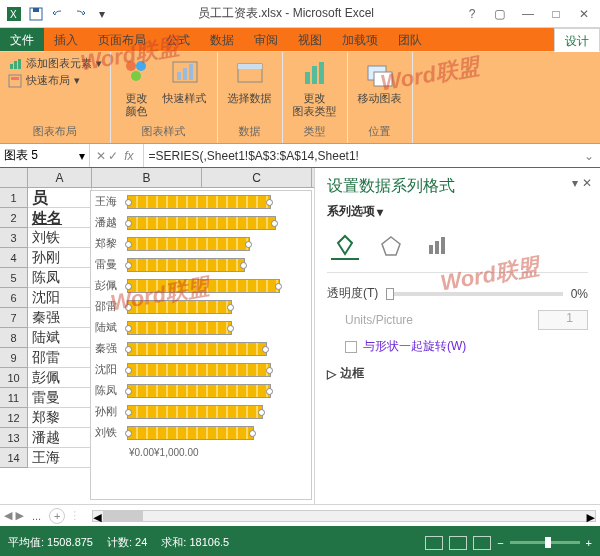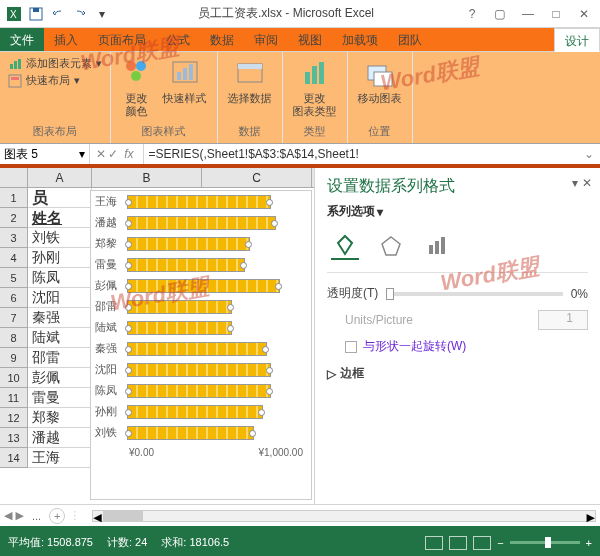--- a/index.html
+++ b/index.html
@@ -17,21 +17,21 @@
 .tab-right { margin-left: auto; display: flex; }
 .ribbon { height: 92px; background: #fdba74; border-bottom: 1px solid #a3a3a3; display: flex; overflow: hidden; }
 .ribbon-group { border-right: 1px solid #e5e5e5; padding: 4px 8px; display: flex; flex-direction: column; }
 .ribbon-group-items { flex: 1; display: flex; align-items: flex-start; gap: 6px; }
 .ribbon-group-label { text-align: center; color: #666; font-size: 11px; margin-top: 2px; }
 .ribbon-item { display: flex; flex-direction: column; align-items: center; gap: 2px; color: #444; cursor: pointer; padding: 2px; }
 .ribbon-item.big svg { width: 32px; height: 32px; }
 .ribbon-item-label { font-size: 11px; line-height: 1.2; text-align: center; }
 .ribbon-small-list { display: flex; flex-direction: column; gap: 2px; }
 .ribbon-small-item { display: flex; align-items: center; gap: 4px; font-size: 11px; color: #444; cursor: pointer; }
-.formula-bar { height: 24px; display: flex; border-bottom: 4px solid #c2410c; align-items: center; }
+.formula-bar { height: 24px; display: flex; border-bottom: 1px solid #c2410c; align-items: center; }
 .name-box { width: 90px; border-right: 1px solid #d4d4d4; padding: 0 4px; height: 100%; display: flex; align-items: center; }
 .name-select { width: 100%; border: none; font-size: 12px; background: #fff; }
 .fx-btns { display: flex; gap: 2px; padding: 0 6px; border-right: 1px solid #d4d4d4; color: #888; height: 100%; align-items: center; }
 .fx-label { font-style: italic; color: #888; padding: 0 4px; }
 .formula-input { flex: 1; border: none; padding: 0 4px; font-size: 12px; color: #333; }
 .workspace { display: flex; height: 336px; }
 .sheet-area { width: 315px; position: relative; overflow: hidden; border-right: 1px solid #d4d4d4; }
 .col-headers { display: flex; height: 20px; background: #e6e6e6; border-bottom: 1px solid #ababab; }
 .row-header-spacer { width: 28px; border-right: 1px solid #ababab; background: #e6e6e6; }
 .col-header { border-right: 1px solid #ababab; text-align: center; line-height: 20px; color: #333; }
@@ -44,21 +44,21 @@
 .cell.a { width: 64px; font-family: SimSun, serif; font-size: 14px; }
 .cell.header-cell { font-weight: bold; font-size: 15px; text-decoration: underline; }
 .cell.title-cell { font-weight: bold; font-size: 16px; }
 .chart-overlay { position: absolute; left: 90px; top: 22px; width: 222px; height: 310px; background: #fff; border: 1px solid #ccc; }
 .chart-row { display: flex; align-items: center; height: 21px; padding-left: 4px; }
 .chart-name { width: 32px; font-size: 11px; color: #555; font-family: SimSun, serif; }
 .chart-bar { height: 14px; background: repeating-linear-gradient(90deg, #f5b800 0 8px, #ffd966 8px 10px); border: 1px solid #999; position: relative; }
 .chart-bar::before, .chart-bar::after { content: ''; position: absolute; width: 5px; height: 5px; background: #fff; border: 1px solid #888; border-radius: 50%; top: 3px; }
 .chart-bar::before { left: -3px; }
 .chart-bar::after { right: -3px; }
-.chart-axis { display: flex; justify-content: space-between; padding: 0 8px 0 38px; font-size: 10px; color: #666; margin-top: 4px; }
+.chart-axis { display: flex; padding: 0 8px 0 38px; font-size: 10px; color: #666; margin-top: 4px; }
 .task-pane { flex: 1; background: #fff; padding: 8px 12px; display: flex; flex-direction: column; position: relative; }
 .pane-title { color: #217346; font-size: 16px; font-weight: normal; margin-bottom: 6px; display: flex; align-items: center; }
 .pane-close { position: absolute; right: 8px; top: 8px; display: flex; gap: 4px; color: #666; }
 .pane-section-label { font-weight: bold; font-size: 12px; color: #333; margin-bottom: 4px; display: flex; align-items: center; gap: 2px; }
 .pane-icons { display: flex; gap: 18px; padding: 8px 4px 12px; border-bottom: 1px solid #e0e0e0; }
 .pane-icon { width: 28px; height: 28px; display: flex; align-items: center; justify-content: center; cursor: pointer; }
 .pane-icon.active { border-bottom: 2px solid #217346; }
 .pane-body { padding-top: 8px; font-size: 12px; color: #444; }
 .pane-line { display: flex; align-items: center; gap: 8px; padding: 4px 0; }
 .slider { flex: 1; height: 4px; background: #ddd; position: relative; }

